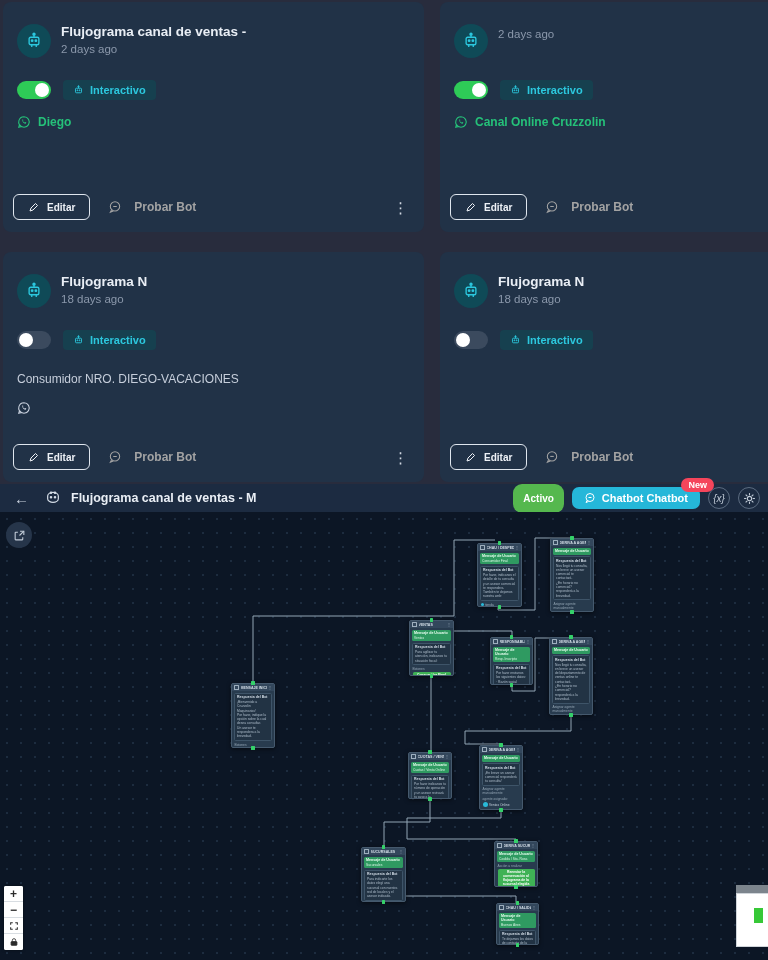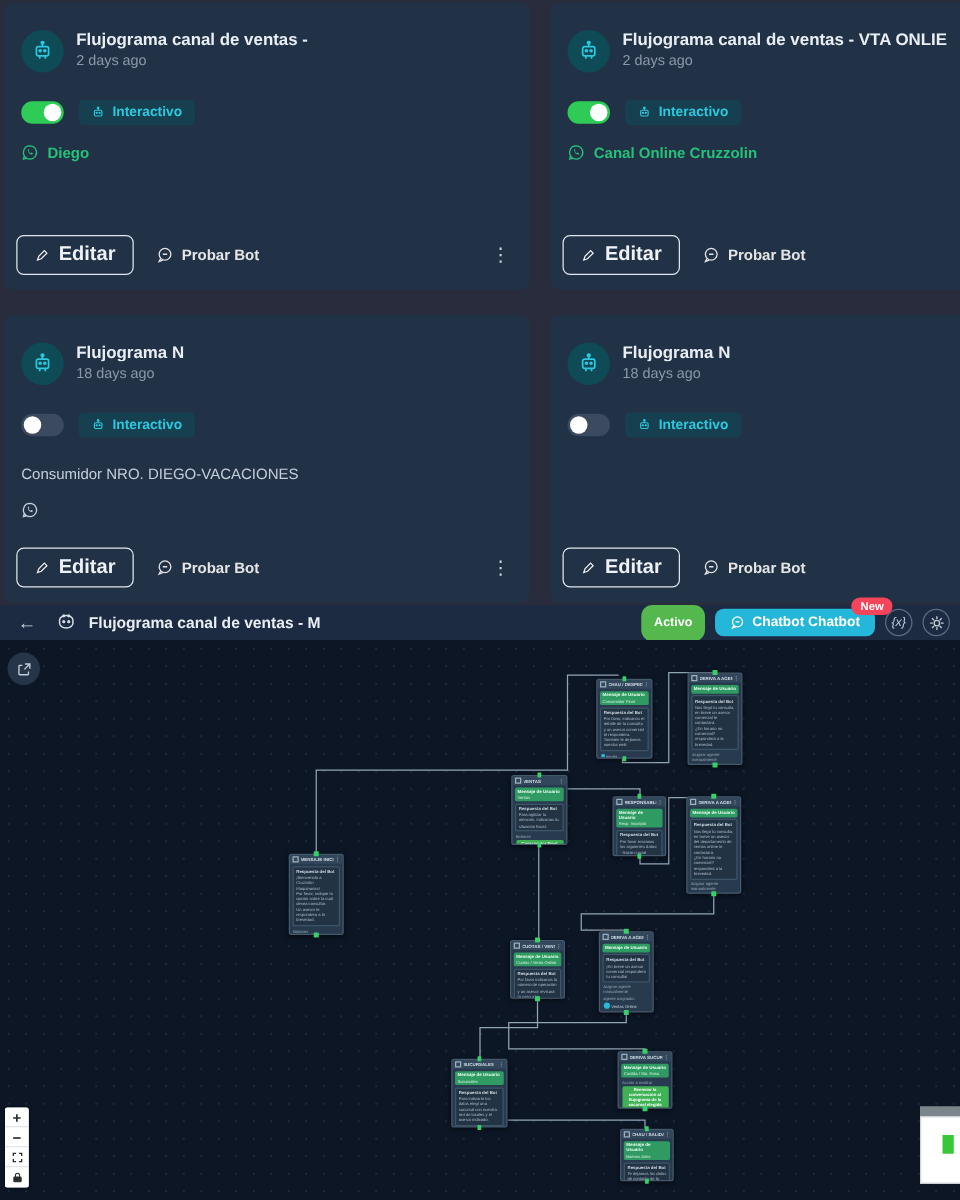--- a/index.html
+++ b/index.html
@@ -33,25 +33,25 @@
     font-size:11px;font-weight:bold;border-radius:4px;padding:4px 10px;
   }
   .card-desc{font-size:12px;color:#c6cedb;margin-top:22px;white-space:nowrap;overflow:hidden;}
   .channel-row{display:flex;align-items:center;gap:7px;margin-top:15px;font-size:12px;font-weight:bold;}
   .channel-green{color:#25c179;}
   .channel-gray{color:#c6cedb;}
   .card-actions{position:absolute;left:10px;right:10px;bottom:12px;display:flex;align-items:center;gap:18px;}
   .btn-editar{
     display:inline-flex;align-items:center;gap:7px;background:transparent;
     border:1px solid #dfe6ee;border-radius:6px;color:#eef2f7;font-family:inherit;
-    font-size:16px;font-weight:bold;padding:6px 14px;cursor:pointer;
+    font-size:10px;font-weight:bold;padding:6px 14px;cursor:pointer;
   }
   .btn-probar{
-    display:inline-flex;align-items:center;gap:6px;background:transparent;border:none;
-    color:#e5e5e5;font-family:inherit;font-size:12px;font-weight:bold;padding:6px 0;cursor:pointer;
+    display:inline-flex;align-items:center;gap:12px;background:transparent;border:none;
+    color:#a3a3a3;font-family:inherit;font-size:12px;font-weight:bold;padding:6px 0;cursor:pointer;
   }
   .kebab{margin-left:auto;color:#cfd6e0;font-size:15px;line-height:1;cursor:pointer;padding:2px 6px;}
   
   .flow-toolbar{
     position:absolute;left:0;top:484px;width:768px;height:28px;background:#1c2b41;
     display:flex;align-items:center;padding:0 8px;box-sizing:border-box;gap:10px;
   }
   .back-arrow{color:#cdd6e2;font-size:15px;cursor:pointer;padding:0 6px;}
   .tb-bot{color:#d5dde7;display:flex;align-items:center;}
   .tb-title{font-size:12.5px;font-weight:bold;color:#e9eef5;white-space:nowrap;}
@@ -185,21 +185,20 @@
           <circle cx="12" cy="3" r="1.4" fill="currentColor"></circle>
           <line x1="12" y1="4.5" x2="12" y2="7"></line>
           <rect x="5.5" y="7" width="13" height="10" rx="2"></rect>
           <circle cx="9.5" cy="11.5" r="1" fill="currentColor"></circle>
           <circle cx="14.5" cy="11.5" r="1" fill="currentColor"></circle>
           <line x1="9" y1="17" x2="9" y2="20"></line>
           <line x1="15" y1="17" x2="15" y2="20"></line>
         </svg>
     </div>
     <div>
-      <div class="card-title">Flujograma canal de ventas - VTA ONLIE</div>
       <div class="card-time">2 days ago</div>
     </div>
   </div>
   <div class="toggle-row">
     <div class="toggle on">
         <div class="knob"></div>
       </div>
     <div class="badge">
       <svg width="11" height="11" viewBox="0 0 24 24" fill="none" stroke="currentColor" stroke-width="2">
           <circle cx="12" cy="3" r="1.4" fill="currentColor"></circle>

